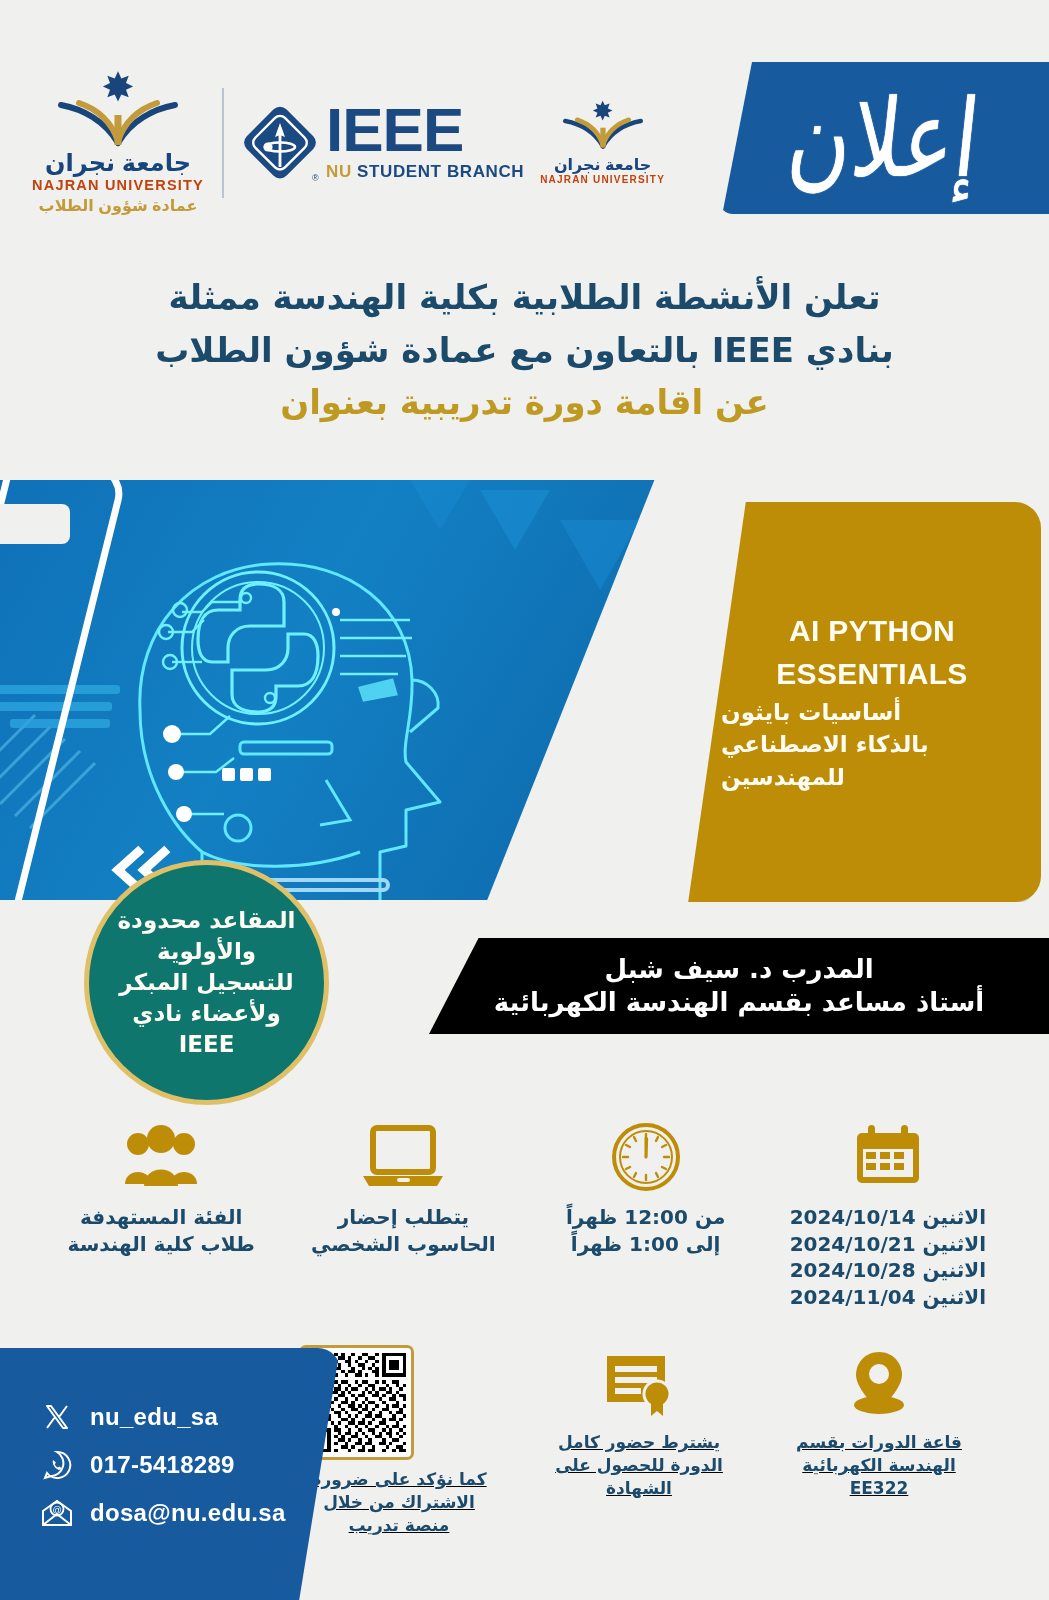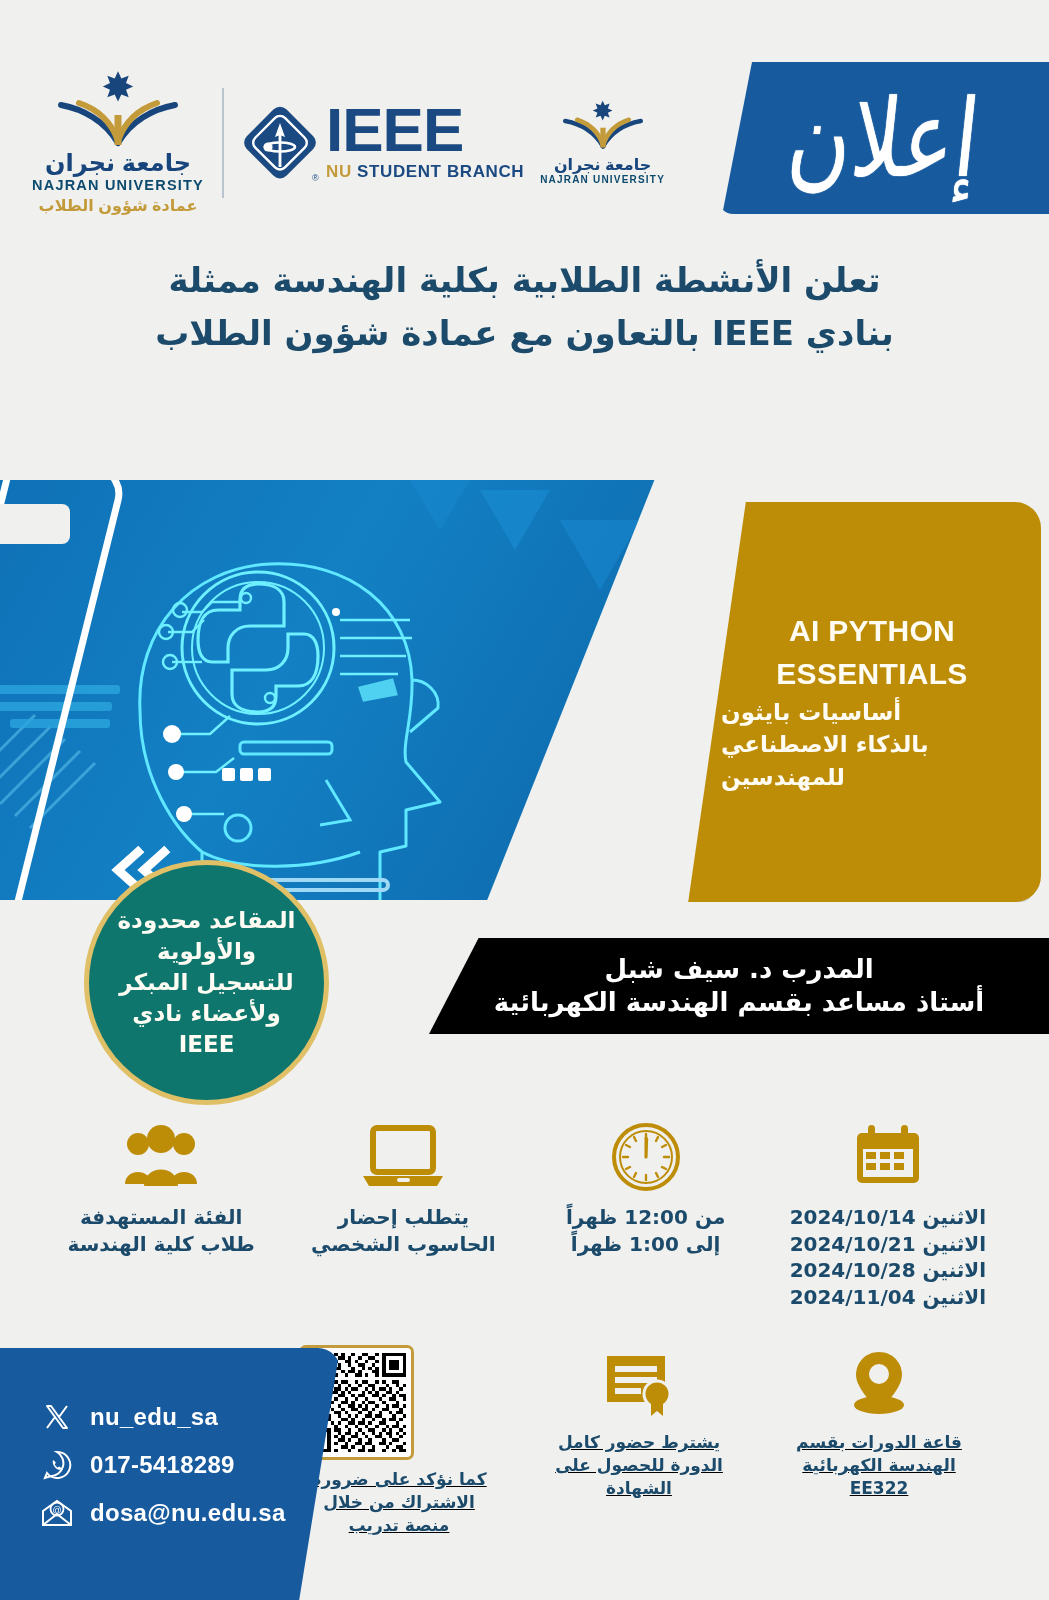--- a/index.html
+++ b/index.html
@@ -35,21 +35,21 @@
   .nu-star {
     font-size: 40px; color: #17457C; line-height: 0.8; margin-bottom: -4px;
   }
   .nu-book { width: 130px; height: 48px; position: relative; }
   .nu-book svg { display: block; }
   .nu-ar {
     font-size: 24px; color: #17457C; font-weight: bold; direction: rtl;
     letter-spacing: 1px; margin-top: 2px;
   }
   .nu-en {
-    font-size: 14.5px; color: #0c4a6e; font-weight: bold; letter-spacing: 1.2px;
+    font-size: 14.5px; color: #c2410c; font-weight: bold; letter-spacing: 1.2px;
   }
   .nu-dosa {
     font-size: 16px; color: #C39B3B; font-weight: bold; direction: rtl; margin-top: 3px;
   }
 
   .logo-divider {
     width: 2px; height: 110px; background: #B9C4CF; margin: 0 14px;
   }
 
   .ieee-block { display: flex; align-items: center; }
@@ -84,21 +84,21 @@
   }
   .announce-word {
     color: #fff; font-size: 86px; direction: rtl;
     font-family: "DejaVu Sans", sans-serif; font-weight: normal;
     transform: skewX(-6deg) scaleY(1.25); letter-spacing: -2px;
     text-shadow: 0 0 1px #fff;
   }
 
   
   .heading {
-    position: absolute; top: 254px; left: 0; width: 1049px;
+    position: absolute; top: 271px; left: 0; width: 1049px;
     text-align: center; direction: rtl;
   }
   .heading-line {
     color: #1B4A6B; font-size: 34px; font-weight: bold;
     line-height: 1.55; font-family: "DejaVu Sans", sans-serif;
   }
   .heading-line.gold { color: #BE9A22; }
 
   
   .visual-row { position: absolute; top: 480px; left: 0; width: 1049px; height: 430px; }
@@ -280,20 +280,21 @@
     </div>
   </div>
 
   <div class="announce">
     <span class="announce-word">إعلان</span>
   </div>
 
   <div class="heading">
     <div class="heading-line">تعلن الأنشطة الطلابية بكلية الهندسة ممثلة</div>
     <div class="heading-line">بنادي IEEE بالتعاون مع عمادة شؤون الطلاب</div>
+    <div class="heading-line gold">عن اقامة دورة تدريبية بعنوان</div>
   </div>
 
   <div class="visual-row">
 
     <div class="ai-panel">
       <svg width="760" height="420" viewBox="0 0 760 420">
 
         <polygon points="540,10 610,10 575,70" fill="#1C8FD6" opacity="0.55"></polygon>
         <polygon points="620,40 700,40 660,110" fill="#1C8FD6" opacity="0.45"></polygon>
         <polygon points="690,90 760,90 725,160" fill="#2098DE" opacity="0.4"></polygon>

